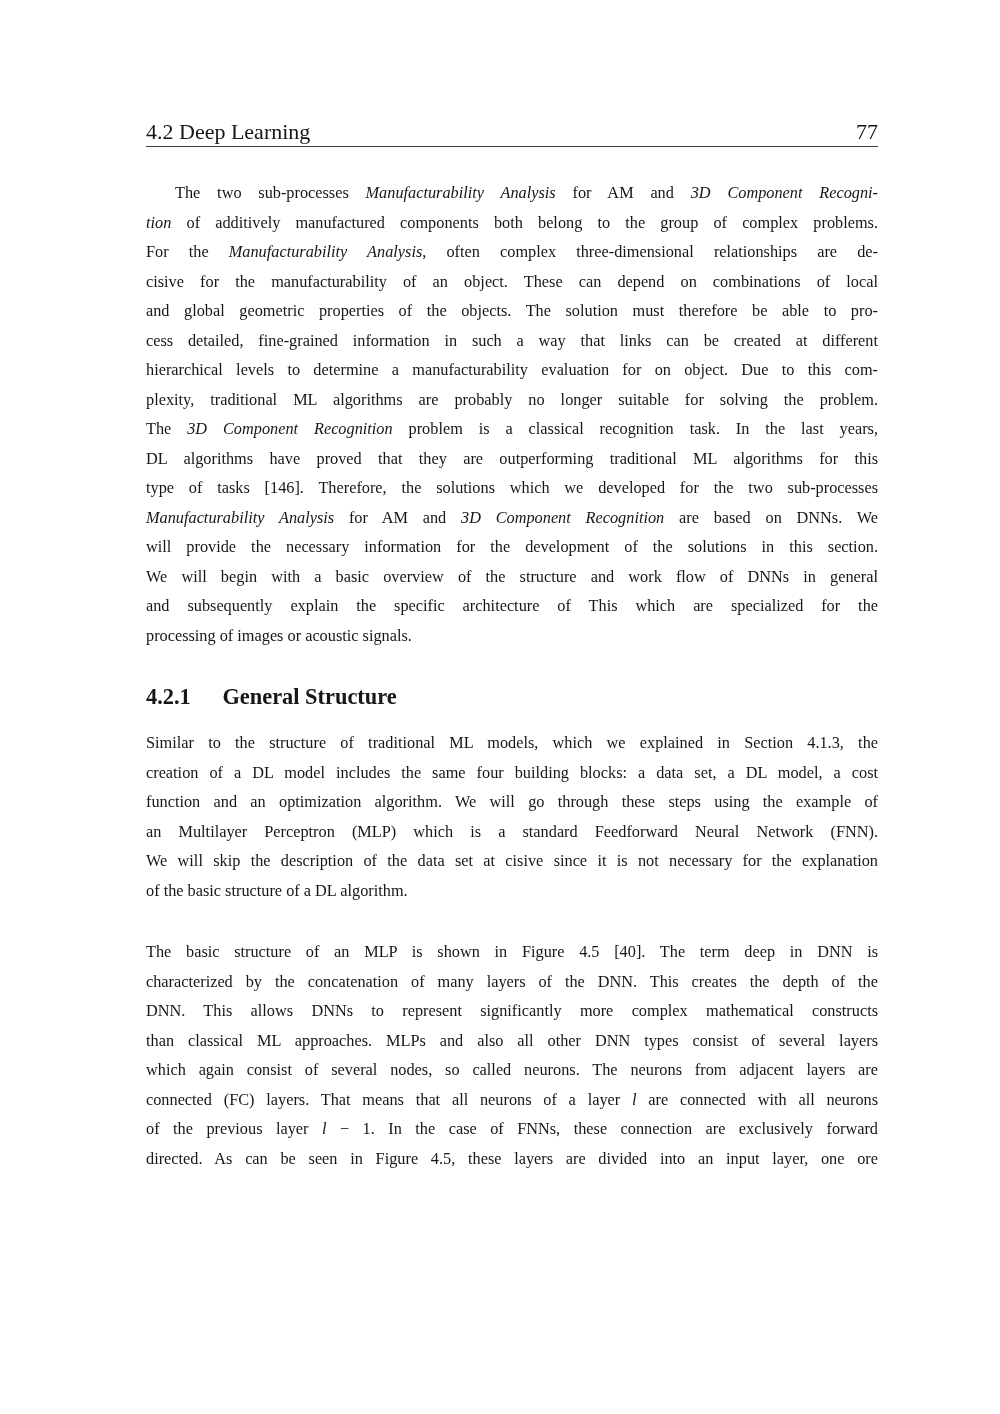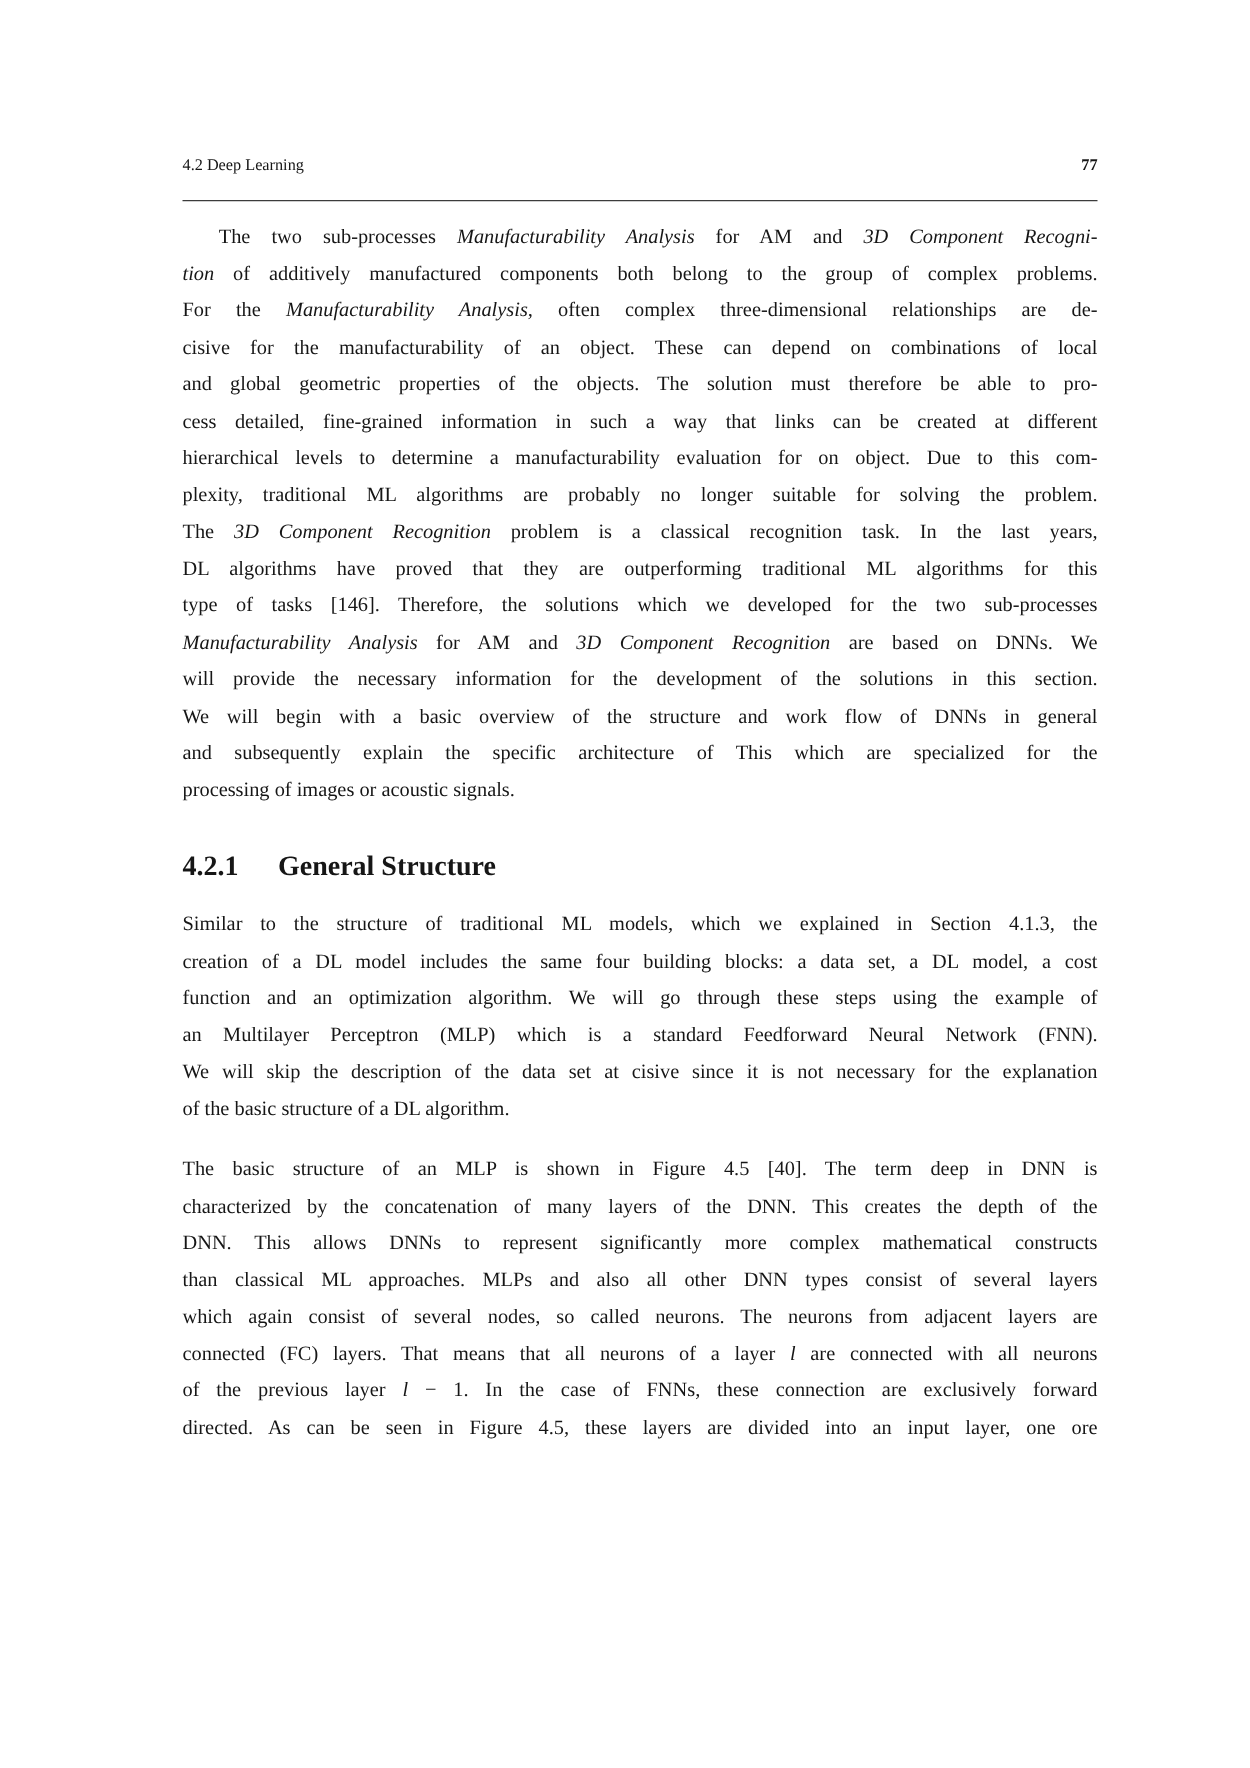--- a/index.html
+++ b/index.html
@@ -18,54 +18,54 @@
   .content {
     position: absolute;
     left: 146px; top: 0;
     width: 732px;
   }
   .running-header {
     display: flex;
     justify-content: space-between;
     align-items: baseline;
     margin-top: 121px;
-    padding-bottom: 17px;
+    padding-bottom: 3px;
     border-bottom: 1.4px solid #3c3c3c;
-    font-size: 13px;
+    font-size: 22px;
     line-height: 22px;
     gap: 48px;
   }
-  .pagenum { font-weight: bold; }
+  .pagenum { font-weight: normal; }
   .para {
     font-size: 16.3px;
     line-height: 29.5px;
   }
   .line {
     text-align: justify;
     text-align-last: justify;
   }
   .line.short { text-align-last: left; font-family: Liberation Serif, serif; }
   .line.indent { padding-left: 29px; }
   .it { font-style: italic; }
   .sec {
     margin: 34px 0 16px 0;
     font-size: 22.4px;
     font-weight: bold;
     line-height: 26px;
   }
   .secnum { display: inline-block; margin-right: 26px; }
-  .p1 { margin-top: 13px; }
+  .p1 { margin-top: 31px; }
   .p2 { margin-top: 18px; }
   .subsec {
     margin: 27px 0 0 0;
     font-size: 17.6px;
     font-weight: bold;
     line-height: 22px;
   }
-  .p3 { margin-top: 19px; }
+  .p3 { margin-top: 32px; }
 </style>
 </head>
 <body>
 
 <div class="page">
   <div class="content">
 
     <div class="running-header">
       <span>4.2 Deep Learning</span>
       <span class="pagenum">77</span>

